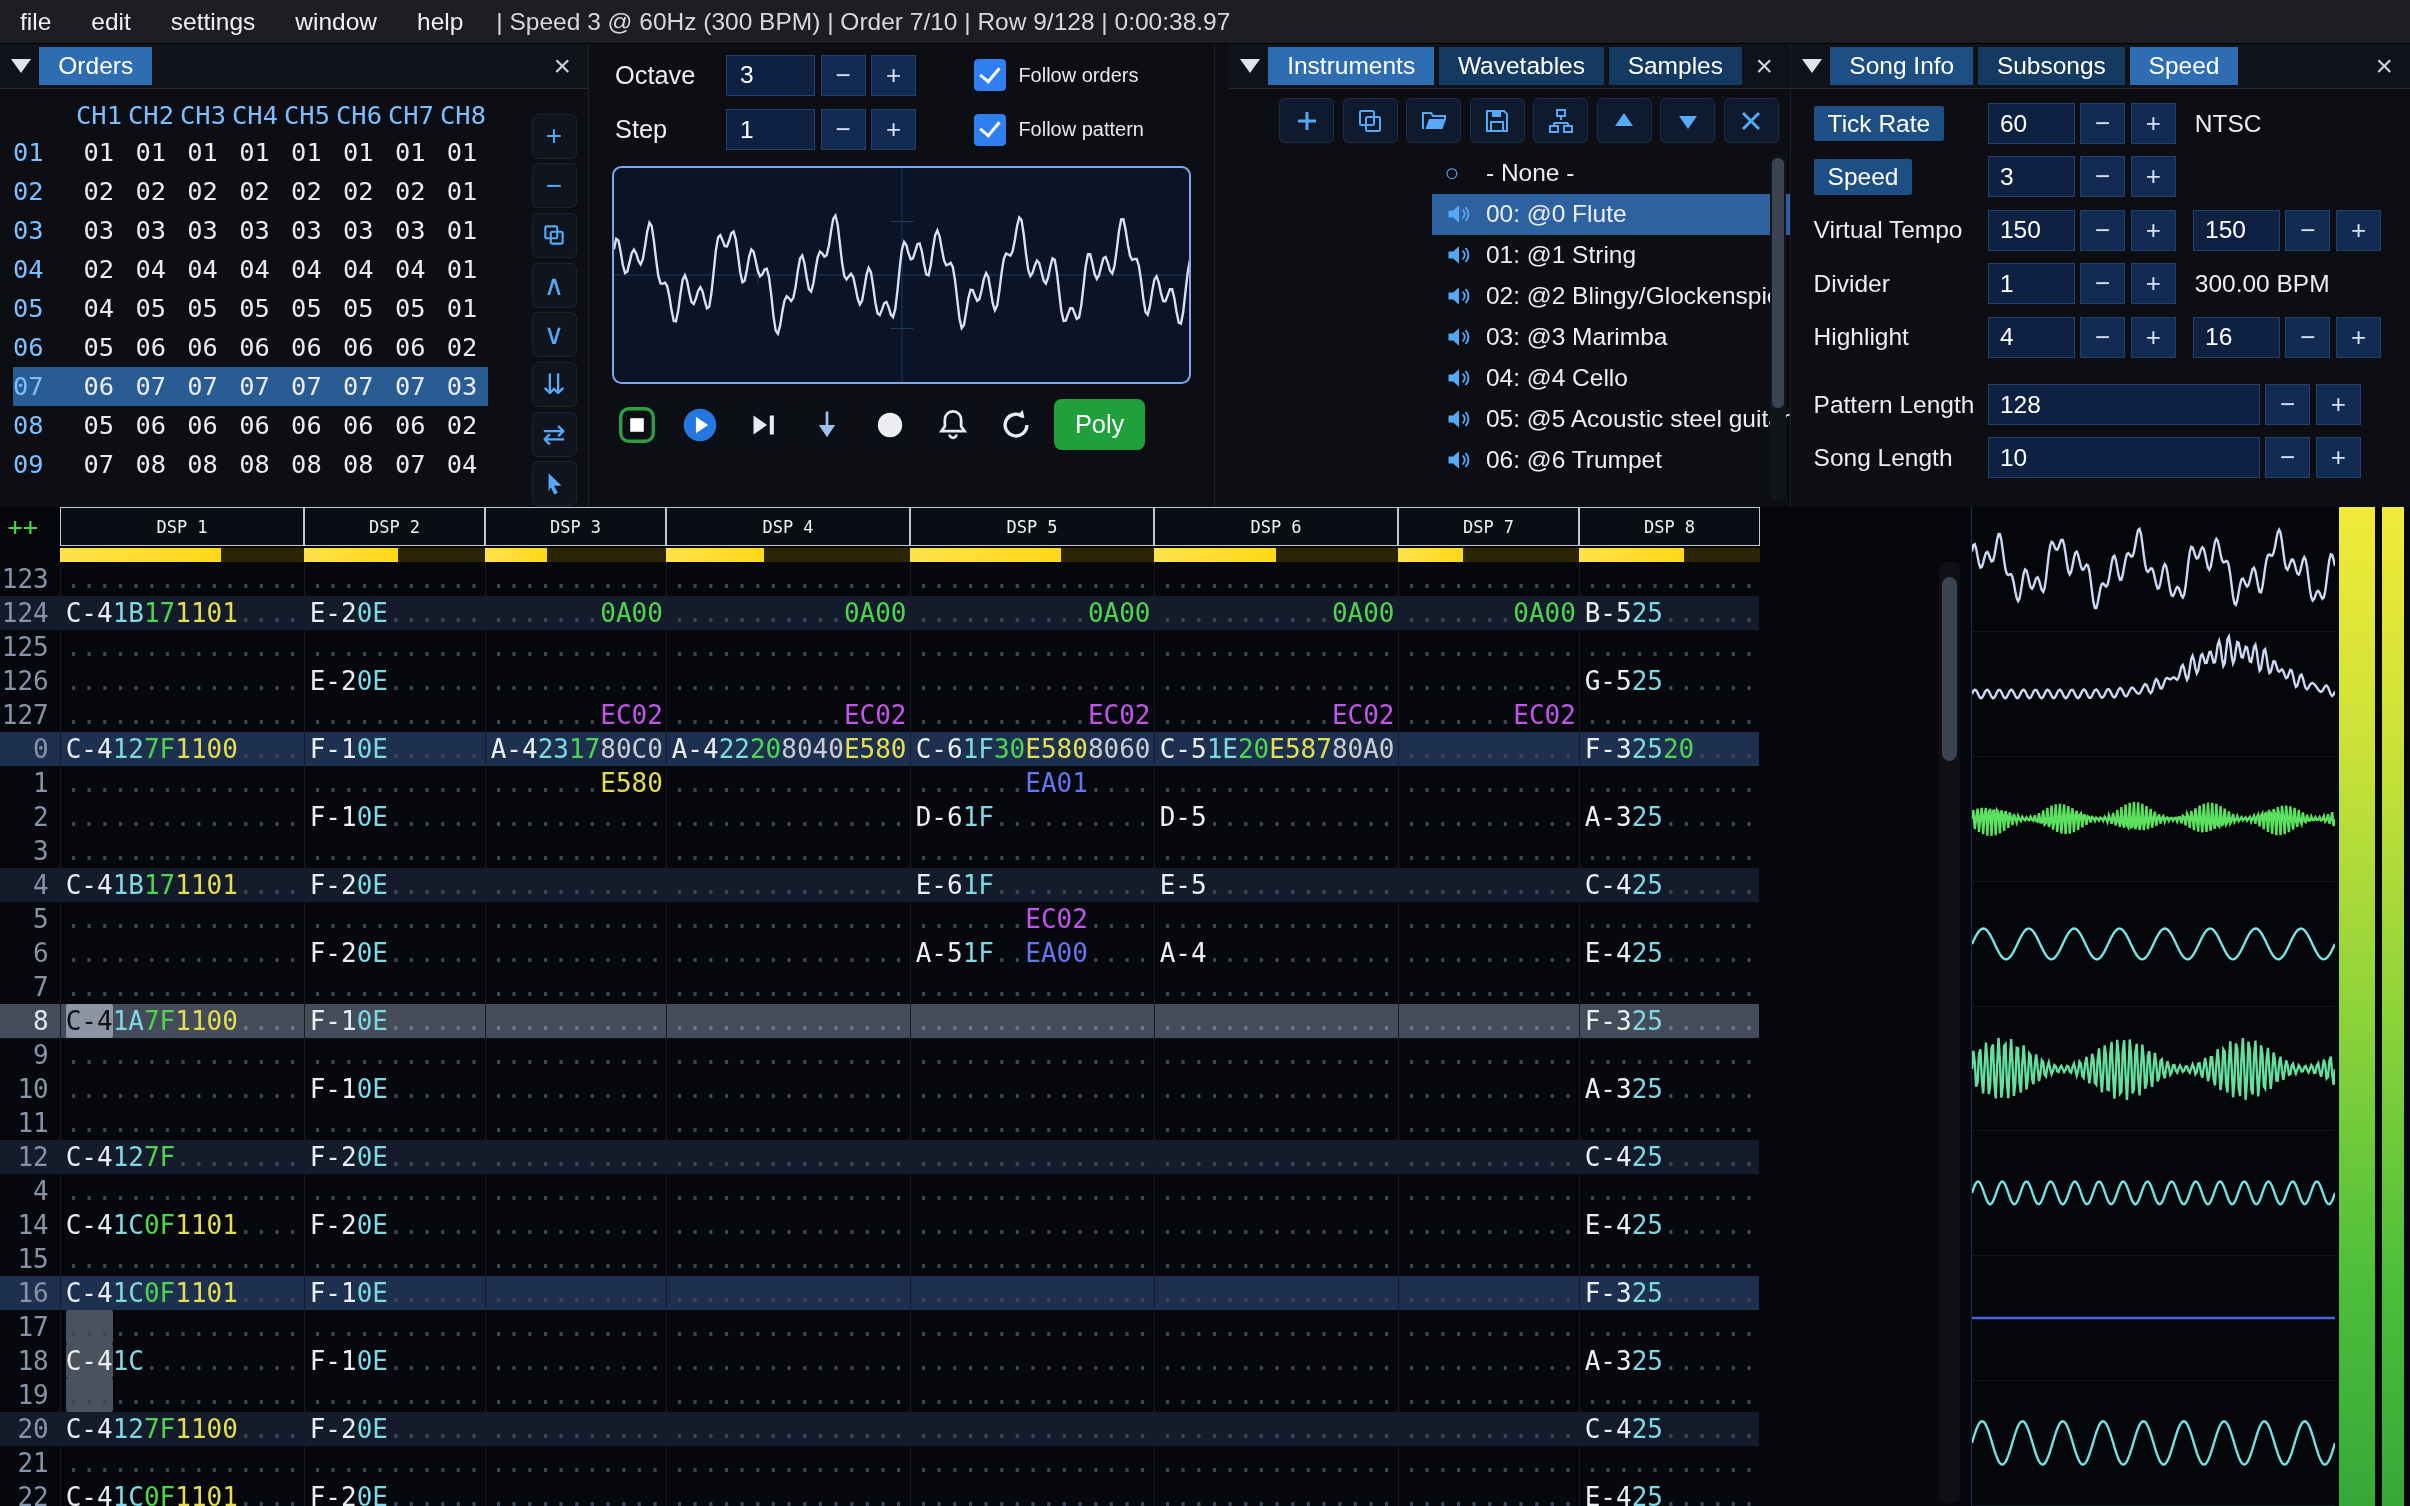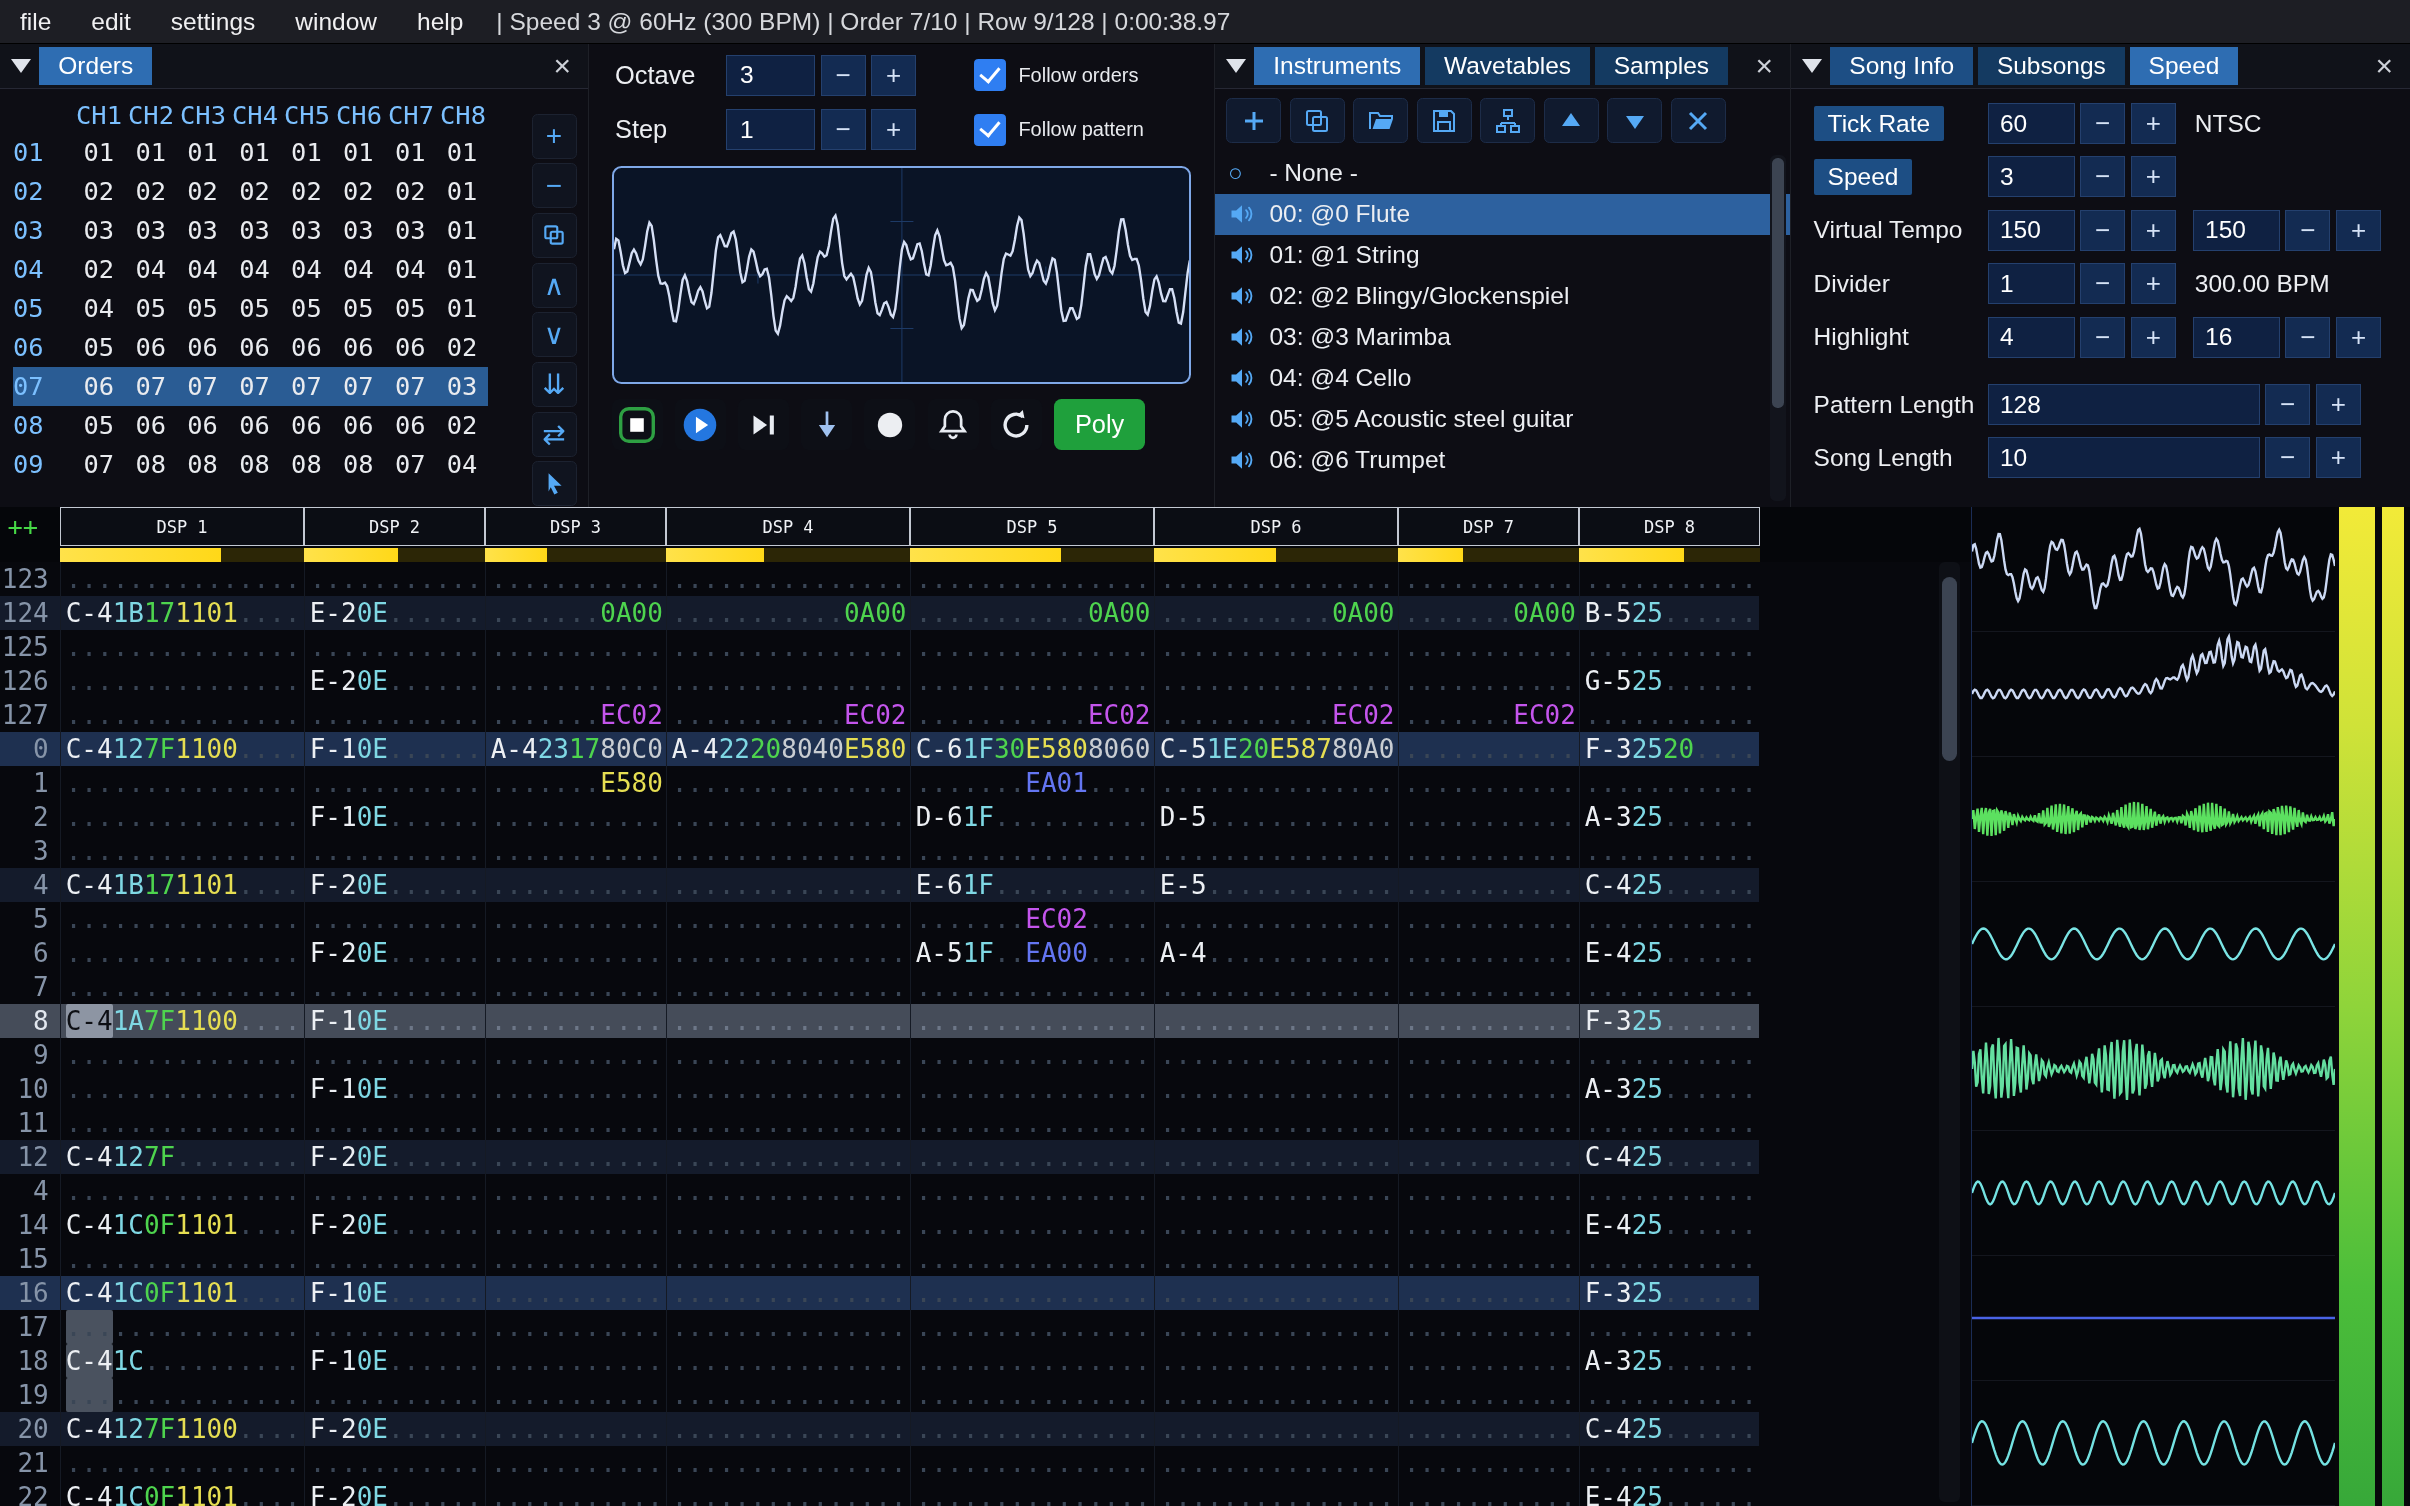--- a/index.html
+++ b/index.html
@@ -10,21 +10,21 @@
   
   .menubar{height:44px;background:#1d1e24;display:flex;align-items:center;border-bottom:0.9px solid #000;}
   .menu-item{padding:0 20px;font-size:24.5px;color:#f0f0f2;}
   .status{color:#d6d8dc;font-size:24.5px;margin-left:13px;white-space:nowrap;}
 
   
   .toprow{display:flex;height:463px;background:#0d0d14;}
   .panel{position:relative;border-right:1.9px solid #1e2027;display:flex;flex-direction:column;overflow:hidden;}
   .orders-panel{width:589px;}
   .controls-panel{width:626px;}
-  .instruments-panel{width:576px;}
+  .instruments-panel{width:576px;align-items:flex-end;}
   .song-panel{flex:1;}
   .phead{height:45px;display:flex;align-items:center;background:#101219;border-bottom:0.9px solid #262834;padding:0 11.3px;gap:8px;flex:none;}
   .tab{padding:4.7px 19px;font-size:24.5px;color:#fff;white-space:nowrap;}
   .tone-active{background:var(--tab-active);}
   .tone-mid{background:var(--tab-mid);}
   .tone-off{background:var(--tab-off);}
   .collapse-tri{width:0;height:0;border-left:10.4px solid transparent;border-right:10.4px solid transparent;border-top:14px solid #dfe3ea;flex:none;}
   .close-x{margin-left:auto;font-size:30px;color:#cdd1d8;padding:0 5.6px;}
   .tabs-wrap{display:flex;gap:4.7px;align-items:center;}
 

